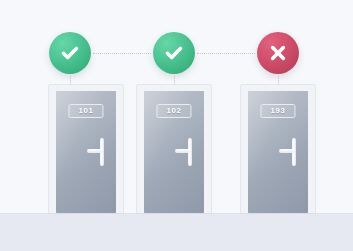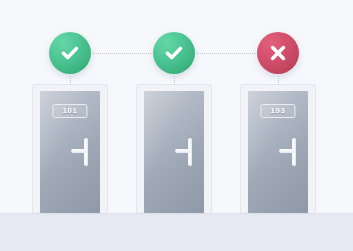--- a/index.html
+++ b/index.html
@@ -189,34 +189,35 @@
       <div class="badge fail" style="left: 257px; top: 32px;">
         <span>
           <svg width="24" height="24" viewBox="0 0 24 24" aria-hidden="true">
             <path d="M6.6 6.6 L17.4 17.4 M17.4 6.6 L6.6 17.4" fill="none" stroke="#ffffff" stroke-width="3.6" stroke-linecap="round"></path>
           </svg>
         </span>
       </div>
     </div>
 
   <div id="doors">
-      <div class="door-unit" style="left: 33px; width: 74px; height: 128px;">
+      <div class="door-unit" style="left: 49px; width: 74px; height: 128px;">
         <div class="door-frame">
           <div class="door-panel">
             <div class="number-plate">101</div>
             <div class="handle">
               <div class="handle-plate"></div>
               <div class="handle-lever"></div>
             </div>
           </div>
         </div>
       </div>
       <div class="door-unit" style="left: 137px; width: 74px; height: 128px;">
         <div class="door-frame">
           <div class="door-panel">
+            <div class="number-plate">102</div>
             <div class="handle">
               <div class="handle-plate"></div>
               <div class="handle-lever"></div>
             </div>
           </div>
         </div>
       </div>
       <div class="door-unit" style="left: 241px; width: 74px; height: 128px;">
         <div class="door-frame">
           <div class="door-panel">

